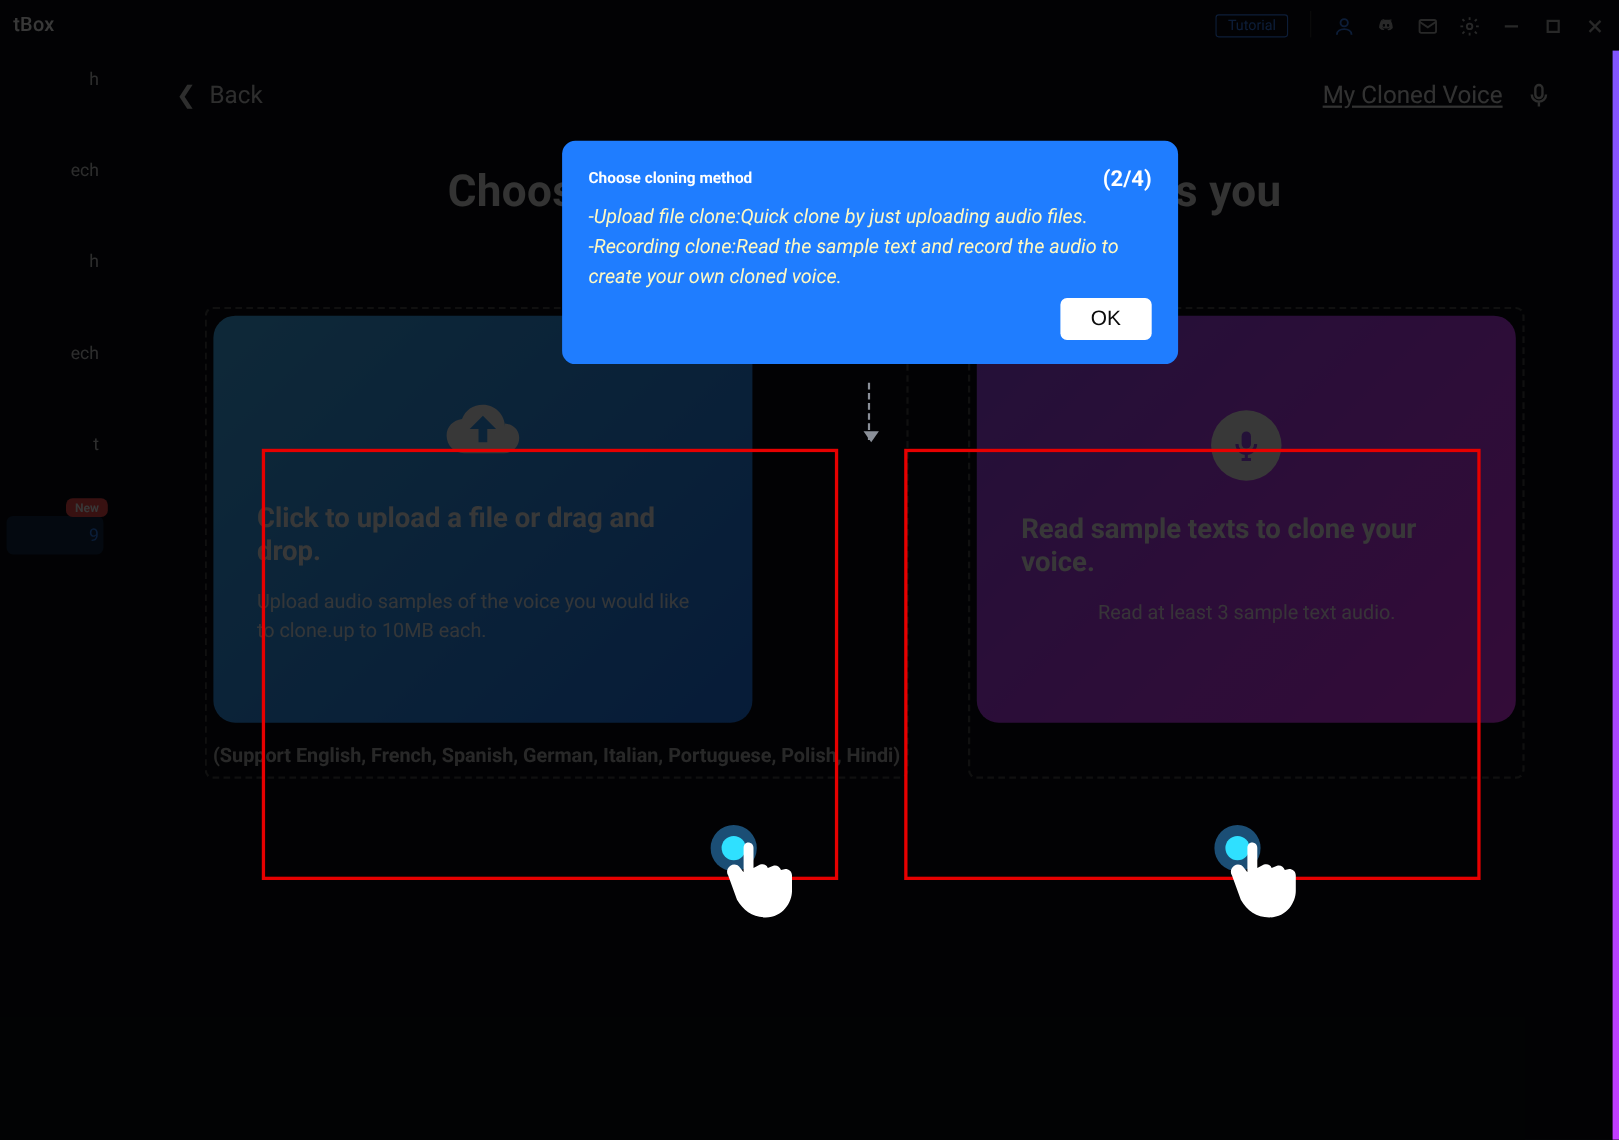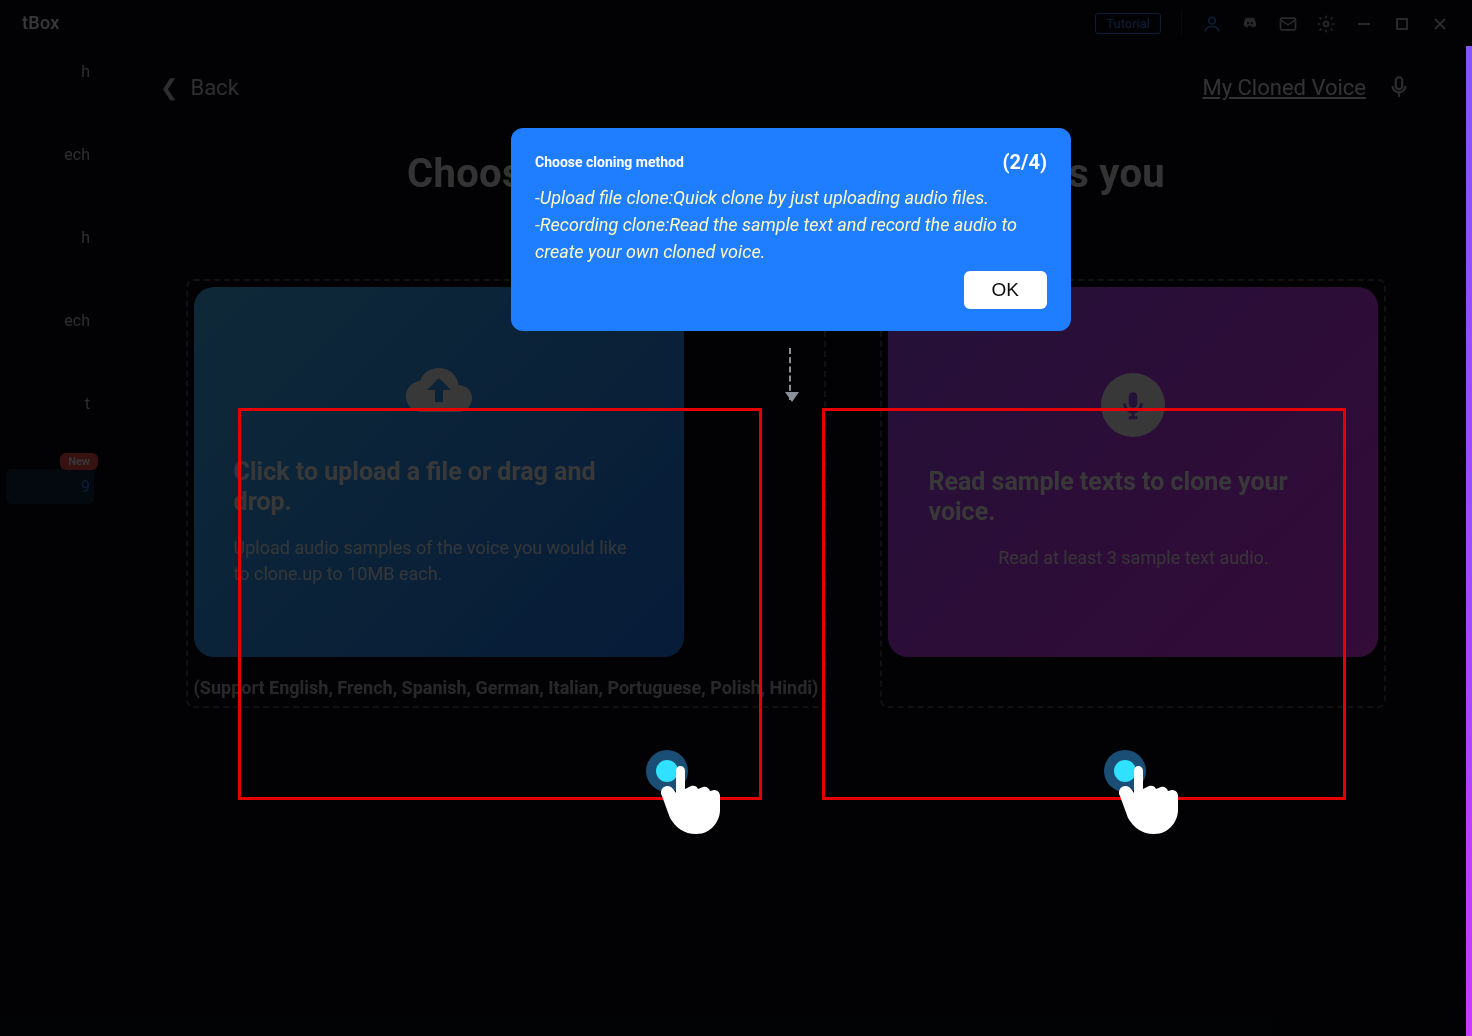--- a/index.html
+++ b/index.html
@@ -17,21 +17,21 @@
       inset: 0;
       background: rgba(0,0,0,0.78);
       z-index: 5;
       pointer-events: none;
     }
     
     .titlebar {
       display: flex;
       align-items: center;
       justify-content: space-between;
-      padding: 6px 22px;
+      padding: 6px 12px;
       height: 44px;
       position: relative;
       z-index: 1;
     }
     .titlebar-left { font-size: 18px; color: #fff; font-weight:500; letter-spacing:0.3px; }
     .titlebar-right { display: flex; align-items: flex-end; gap: 18px; }
     .tutorial-pill {
       border: 1px solid #3a84ff;
       color: #3a84ff;
       font-size: 13px;

